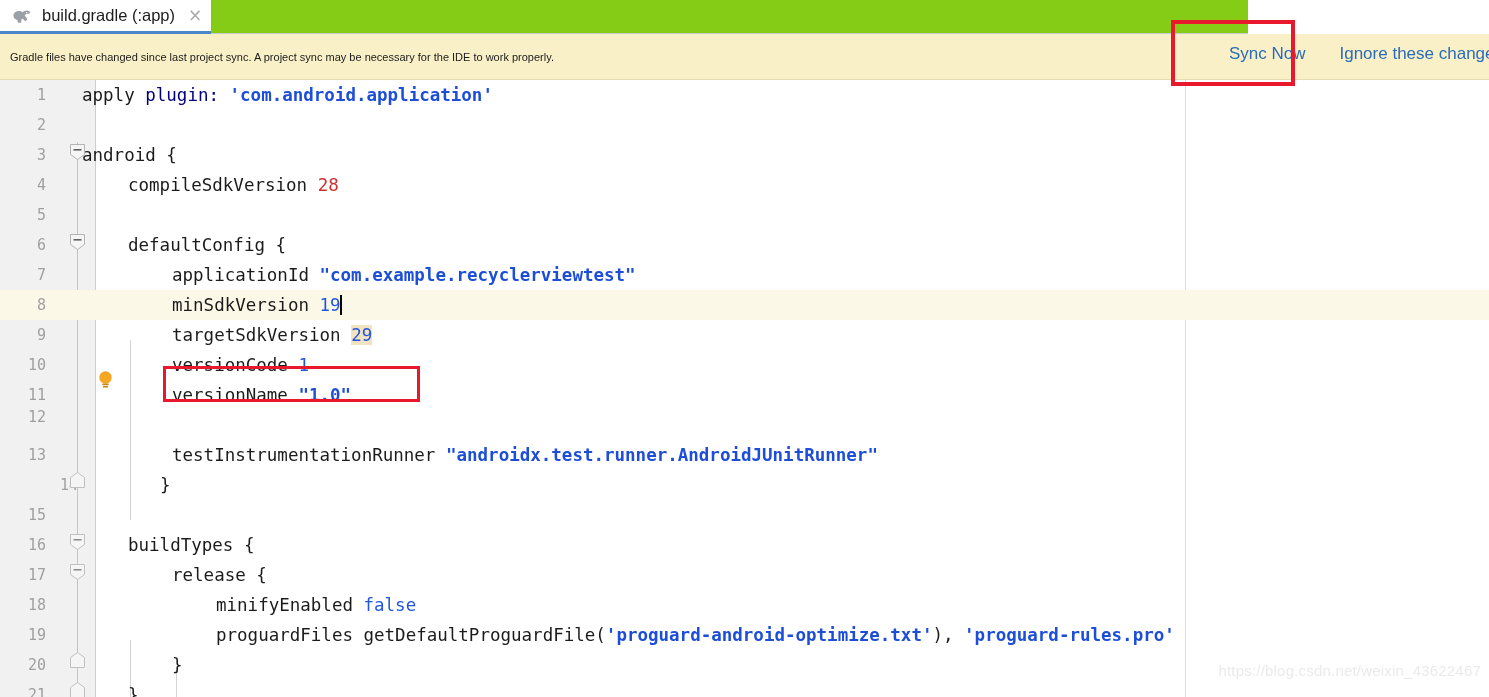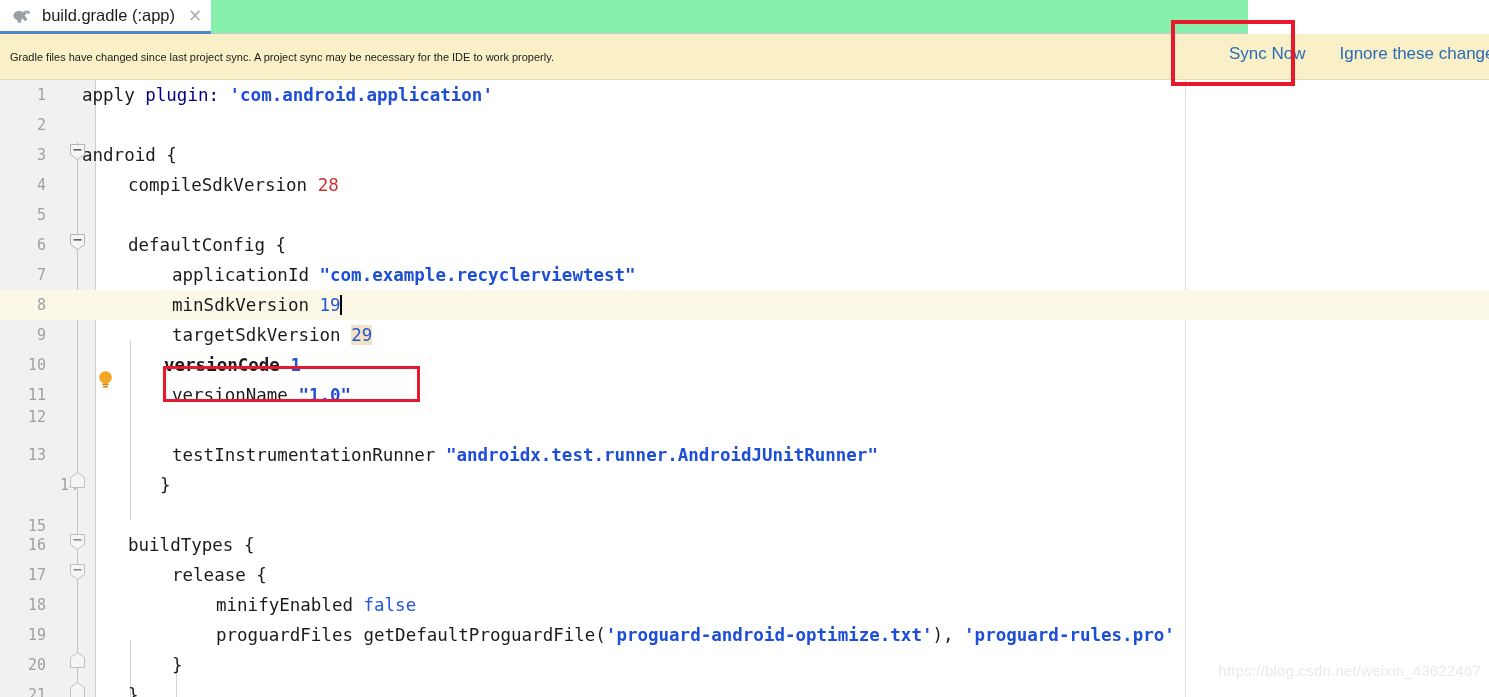--- a/index.html
+++ b/index.html
@@ -7,21 +7,21 @@
     width: 1489px; height: 697px;
     overflow: hidden;
     background: #ffffff;
     font-family: "Liberation Sans", sans-serif;
   }
 
   
   #tab-bar {
     position: absolute; left: 0; top: 0;
     width: 1248px; height: 34px;
-    background: #86efac;
+    background: #84cc16;
     border-bottom: 1px solid #c9c9c9;
   }
   #editor-tab {
     position: absolute; left: 0; top: 0;
     height: 34px;
     background: #ffffff;
     display: flex; align-items: center;
     padding: 0 8px 0 12px;
     border-bottom: 3px solid #4a86c8;
   }
@@ -270,21 +270,21 @@
   </svg>
   <div id="minsdk-highlight"></div>
 
   <div class="code-row" style="top:240px;">
     <span class="line-no">9</span>
     <span class="code-text" style="left:172px;"><span class="plain">targetSdkVersion</span> <span class="num hl-use">29</span></span>
   </div>
 
   <div class="code-row" style="top:270px;">
     <span class="line-no">10</span>
-    <span class="code-text" style="left:164px;font-weight:bold;"><span class="plain">versionCode</span> <span class="num">1</span></span>
+    <span class="code-text" style="left:172px;"><span class="plain">versionCode</span> <span class="num">1</span></span>
   </div>
 
   <div class="code-row" style="top:300px;">
     <span class="line-no">11</span>
     <span class="code-text" style="left:172px;"><span class="plain">versionName</span> <span class="str">"1.0"</span></span>
   </div>
 
   <div class="code-row" style="top:322px;">
     <span class="line-no">12</span>
   </div>
@@ -295,21 +295,21 @@
   </div>
 
   <div class="code-row" style="top:390px;margin-left:32px;">
     <span class="line-no">14</span>
     <span class="code-text" style="left:128px;">}</span>
   </div>
   <svg class="fold-marker" style="top:392px; transform:rotate(180deg);" viewBox="0 0 15 16">
     <path d="M0.5 0.5h14v10l-7 5-7-5z" fill="#f5f5f5" stroke="#c0c0c0" stroke-width="1"></path>
   </svg>
 
-  <div class="code-row" style="top:431px;">
+  <div class="code-row" style="top:420px;">
     <span class="line-no">15</span>
   </div>
 
   <div class="code-row" style="top:450px;">
     <span class="line-no">16</span>
     <span class="code-text" style="left:128px;">buildTypes {</span>
   </div>
   <svg class="fold-marker" style="top:454px;" viewBox="0 0 15 16">
     <path d="M0.5 0.5h14v10l-7 5-7-5z" fill="#f5f5f5" stroke="#c0c0c0" stroke-width="1"></path>
     <rect x="3.5" y="5" width="8" height="1.5" fill="#8a8a8a"></rect>

